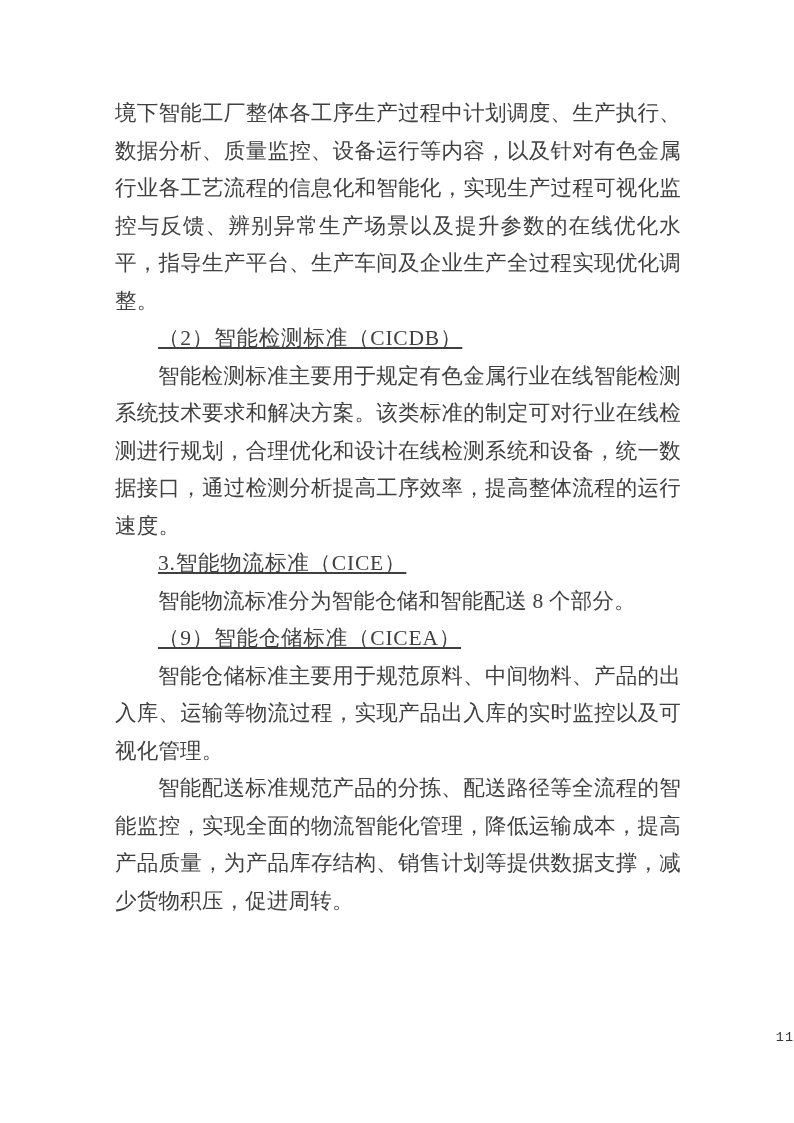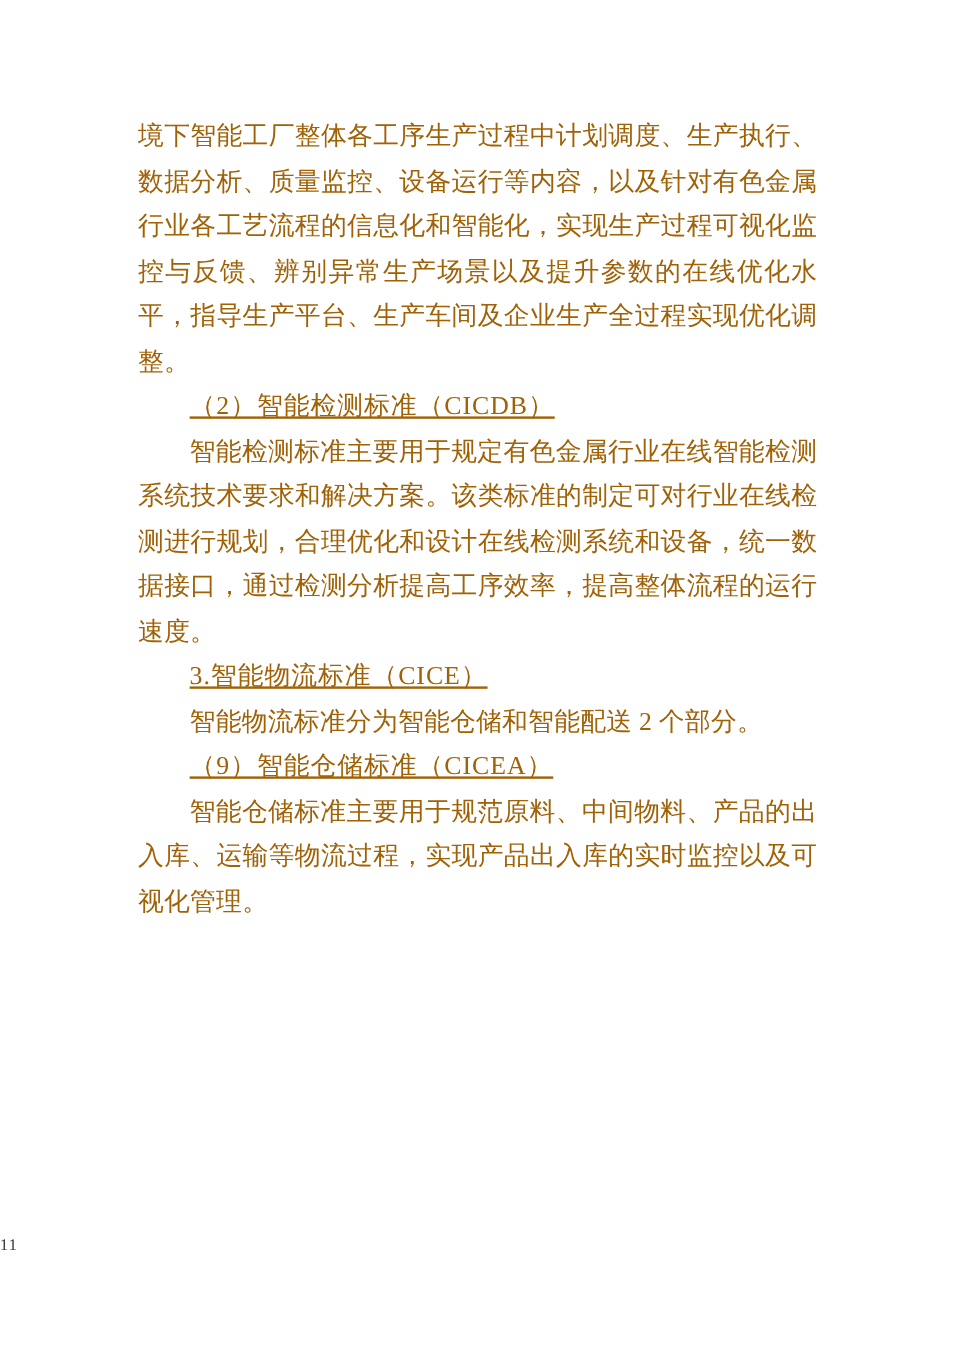--- a/index.html
+++ b/index.html
@@ -13,21 +13,21 @@
     height: 1123px;
     background: #ffffff;
     overflow: hidden;
     font-family: "Liberation Serif", "DejaVu Serif", serif;
   }
   .content {
     position: absolute;
     left: 115px;
     top: 95px;
     width: 566px;
-    color: #a16207;
+    color: #404040;
     font-size: 21.5px;
     line-height: 37.5px;
     letter-spacing: 0.2px;
     text-align: justify;
     text-justify: inter-ideograph;
   }
   .para {
     margin: 0;
     padding: 0;
   }
@@ -36,45 +36,46 @@
   }
   .heading {
     letter-spacing: 0.8px;
     text-decoration: underline;
   }
   .page-number {
     position: absolute;
     top: 1030px;
     left: 0;
     right: 0;
-    text-align: left;
+    text-align: right;
     font-size: 13.5px;
     letter-spacing: 1px;
     color: #33333c;
-    font-family: Liberation Serif, serif;
+    font-family: Liberation Mono, monospace;
   }
 </style>
 </head>
 <body>
 
 <div class="page">
 
   <div class="content">
     <p class="para">境下智能工厂整体各工序生产过程中计划调度、生产执行、数据分析、质量监控、设备运行等内容，以及针对有色金属行业各工艺流程的信息化和智能化，实现生产过程可视化监控与反馈、辨别异常生产场景以及提升参数的在线优化水平，指导生产平台、生产车间及企业生产全过程实现优化调整。</p>
 
     <p class="para indent heading">（2）智能检测标准（CICDB）</p>
 
     <p class="para indent">智能检测标准主要用于规定有色金属行业在线智能检测系统技术要求和解决方案。该类标准的制定可对行业在线检测进行规划，合理优化和设计在线检测系统和设备，统一数据接口，通过检测分析提高工序效率，提高整体流程的运行速度。</p>
 
     <p class="para indent heading">3.智能物流标准（CICE）</p>
 
-    <p class="para indent">智能物流标准分为智能仓储和智能配送 2 个部分。</p>
+    <p class="para indent">智能物流标准分为智能仓储和智能配送 8 个部分。</p>
 
     <p class="para indent heading">（9）智能仓储标准（CICEA）</p>
 
     <p class="para indent">智能仓储标准主要用于规范原料、中间物料、产品的出入库、运输等物流过程，实现产品出入库的实时监控以及可视化管理。</p>
 
 
+    <p class="para indent">智能配送标准规范产品的分拣、配送路径等全流程的智能监控，实现全面的物流智能化管理，降低运输成本，提高产品质量，为产品库存结构、销售计划等提供数据支撑，减少货物积压，促进周转。</p>
   </div>
 
   <div class="page-number">11</div>
 
 </div>
 
 </body></html>

